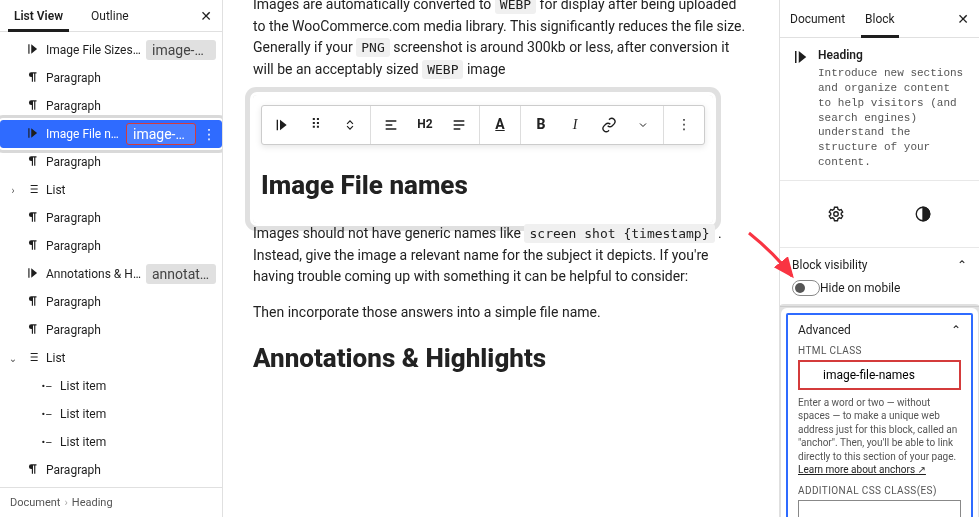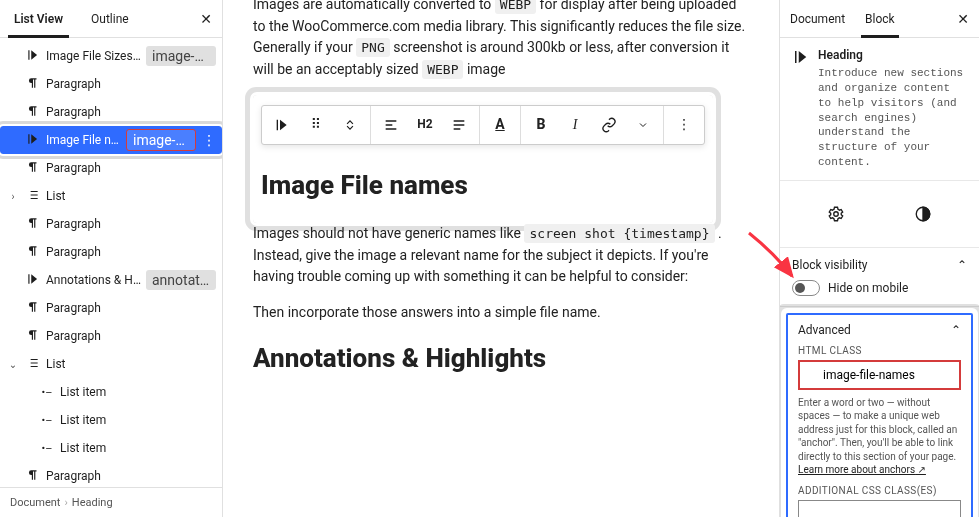--- a/index.html
+++ b/index.html
@@ -1,21 +1,21 @@
 <!DOCTYPE html>
 <html><head>
 <meta charset="utf-8">
 <style>
 * { box-sizing: border-box; margin: 0; padding: 0; font-family: -apple-system, BlinkMacSystemFont, "Segoe UI", Roboto, sans-serif; }
 body { width: 979px; height: 517px; background: #fff; color: #1e1e1e; overflow: hidden; position: relative; }
 .layout { display: flex; height: 100%; }
 
 
 .left-panel { width: 223px; border-right: 1px solid #e0e0e0; background: #fff; display: flex; flex-direction: column; position: relative; }
-.lp-tabs { display: flex; border-bottom: 1px solid #e0e0e0; height: 38px; align-items: stretch; }
+.lp-tabs { display: flex; border-bottom: 1px solid #e0e0e0; height: 32px; align-items: stretch; }
 .lp-tab { flex: 0 0 auto; padding: 0 14px; font-size: 12px; color: #1e1e1e; display: flex; align-items: center; cursor: pointer; }
 .lp-tab.active { font-weight: 600; position: relative; }
 .lp-tab.active::after { content: ""; position: absolute; bottom: -1px; left: 8px; right: 8px; height: 3px; background: #1e1e1e; }
 .lp-close { margin-left: auto; padding: 0 10px; font-size: 14px; display: flex; align-items: center; cursor: pointer; }
 .lp-body { flex: 1; overflow-y: auto; padding: 4px 0; }
 .lp-row { display: flex; align-items: center; height: 28px; padding: 0 6px 0 6px; font-size: 12px; color: #1e1e1e; cursor: pointer; gap: 4px; position: relative; }
 .lp-row .indent { flex: 0 0 auto; }
 .lp-row .toggle { width: 14px; text-align: center; color: #555; font-size: 10px; }
 .lp-row .icon { width: 18px; text-align: center; color: #1e1e1e; }
 .lp-row .label { flex: 1; white-space: nowrap; overflow: hidden; text-overflow: ellipsis; }
@@ -54,21 +54,21 @@
 .rp-close { margin-left:auto; padding:0 10px; display:flex; align-items:center; cursor:pointer; font-size:14px; }
 .rp-body { flex:1; overflow-y:auto; }
 .rp-section { padding: 10px 12px; border-bottom:1px solid #e8e8e8; font-size:12px; }
 .rp-block-head { display:flex; gap:8px; align-items:flex-start; }
 .rp-block-head .icon { width:18px; }
 .rp-block-head .ttl { font-weight:600; }
 .rp-block-head .desc { color:#555; font-size:11px; line-height:1.35; margin-top:4px;font-family:Liberation Mono, monospace; }
 .rp-icon-row { display:flex; justify-content:space-around; padding:8px 0; }
 .rp-icon-row .ic { width:30px; height:30px; display:flex; align-items:center; justify-content:center; cursor:pointer; }
 .rp-collapsible { display:flex; justify-content:space-between; align-items:center; cursor:pointer; font-size:12px;text-align:right; }
-.rp-toggle { display:flex; align-items:center; gap:8px; margin-top:8px; }
+.rp-toggle { display:flex; align-items:center; margin-top:8px; }
 .rp-toggle .switch { width:28px; height:16px; border-radius:10px; border:1px solid #888; position:relative; background:#fff; }
 .rp-toggle .switch::before { content:""; position:absolute; width:10px; height:10px; border-radius:50%; background:#555; left:2px; top:2px; }
 .rp-advanced { border:2px solid #2f6bff; border-radius:2px; box-shadow: 0 0 0 5px #fff, 0 0 0 9px rgba(0,0,0,0.12); }
 .rp-field-label { font-size:10px; letter-spacing:0.4px; color:#555; margin:8px 0 4px; }
 .rp-input { width:100%; border:2px solid #d43b3b; padding:6px 23px; font-size:12px; outline:none; }
 .rp-input.plain { border:1px solid #888; }
 .rp-help { font-size:10px; color:#555; line-height:1.35; margin-top:6px; }
 .rp-help a { color:#1e1e1e; text-decoration: underline; }
 
 

